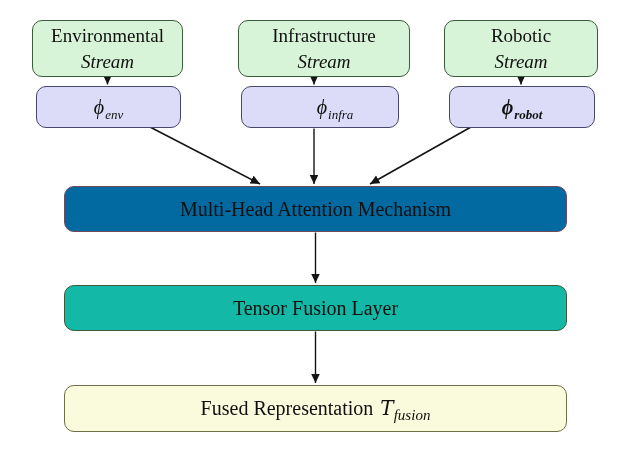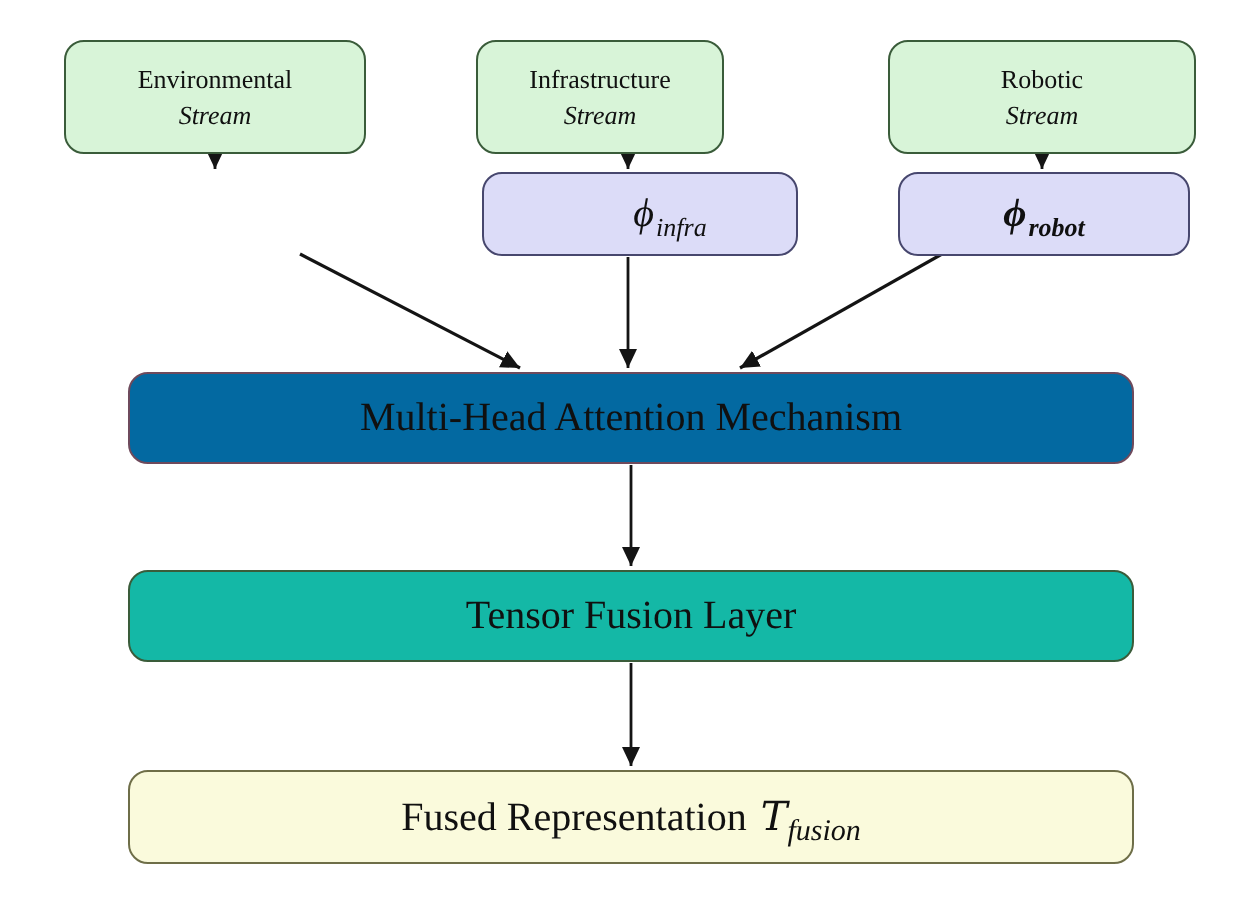--- a/index.html
+++ b/index.html
@@ -30,26 +30,26 @@
     display: flex;
     flex-direction: column;
     align-items: center;
     justify-content: center;
     text-align: center;
     line-height: 1.35;
   }
   .stream {
     background: #d8f4d8;
     border-color: #3a5c3a;
-    font-size: 13px;
+    font-size: 19px;
     top: 20px;
     height: 57px;
   }
   .stream-env   { left: 32px;  width: 151px; }
-  .stream-infra { left: 238px; width: 124px; }
+  .stream-infra { left: 238px; width: 172px; }
   .stream-robot { left: 444px; width: 154px; }
   .phi {
     background: #dcdcf8;
     border-color: #47476e;
     font-size: 20px;
     top: 86px;
     height: 42px;
     font-style: italic;
   }
   .phi-env   { left: 36px;  width: 145px; }
@@ -128,20 +128,23 @@
   <div class="node stream stream-infra">
     <span>Infrastructure</span>
     <span class="line2">Stream</span>
   </div>
 
   <div class="node stream stream-robot">
     <span>Robotic</span>
     <span class="line2">Stream</span>
   </div>
 
+  <div class="node phi phi-env">
+    <span><span>ϕ</span><sub>env</sub></span>
+  </div>
 
   <div class="node phi phi-infra">
     <span><span>ϕ</span><sub>infra</sub></span>
   </div>
 
   <div class="node phi phi-robot">
     <span><span>ϕ</span><sub>robot</sub></span>
   </div>
 
   <div class="node wide attention">

